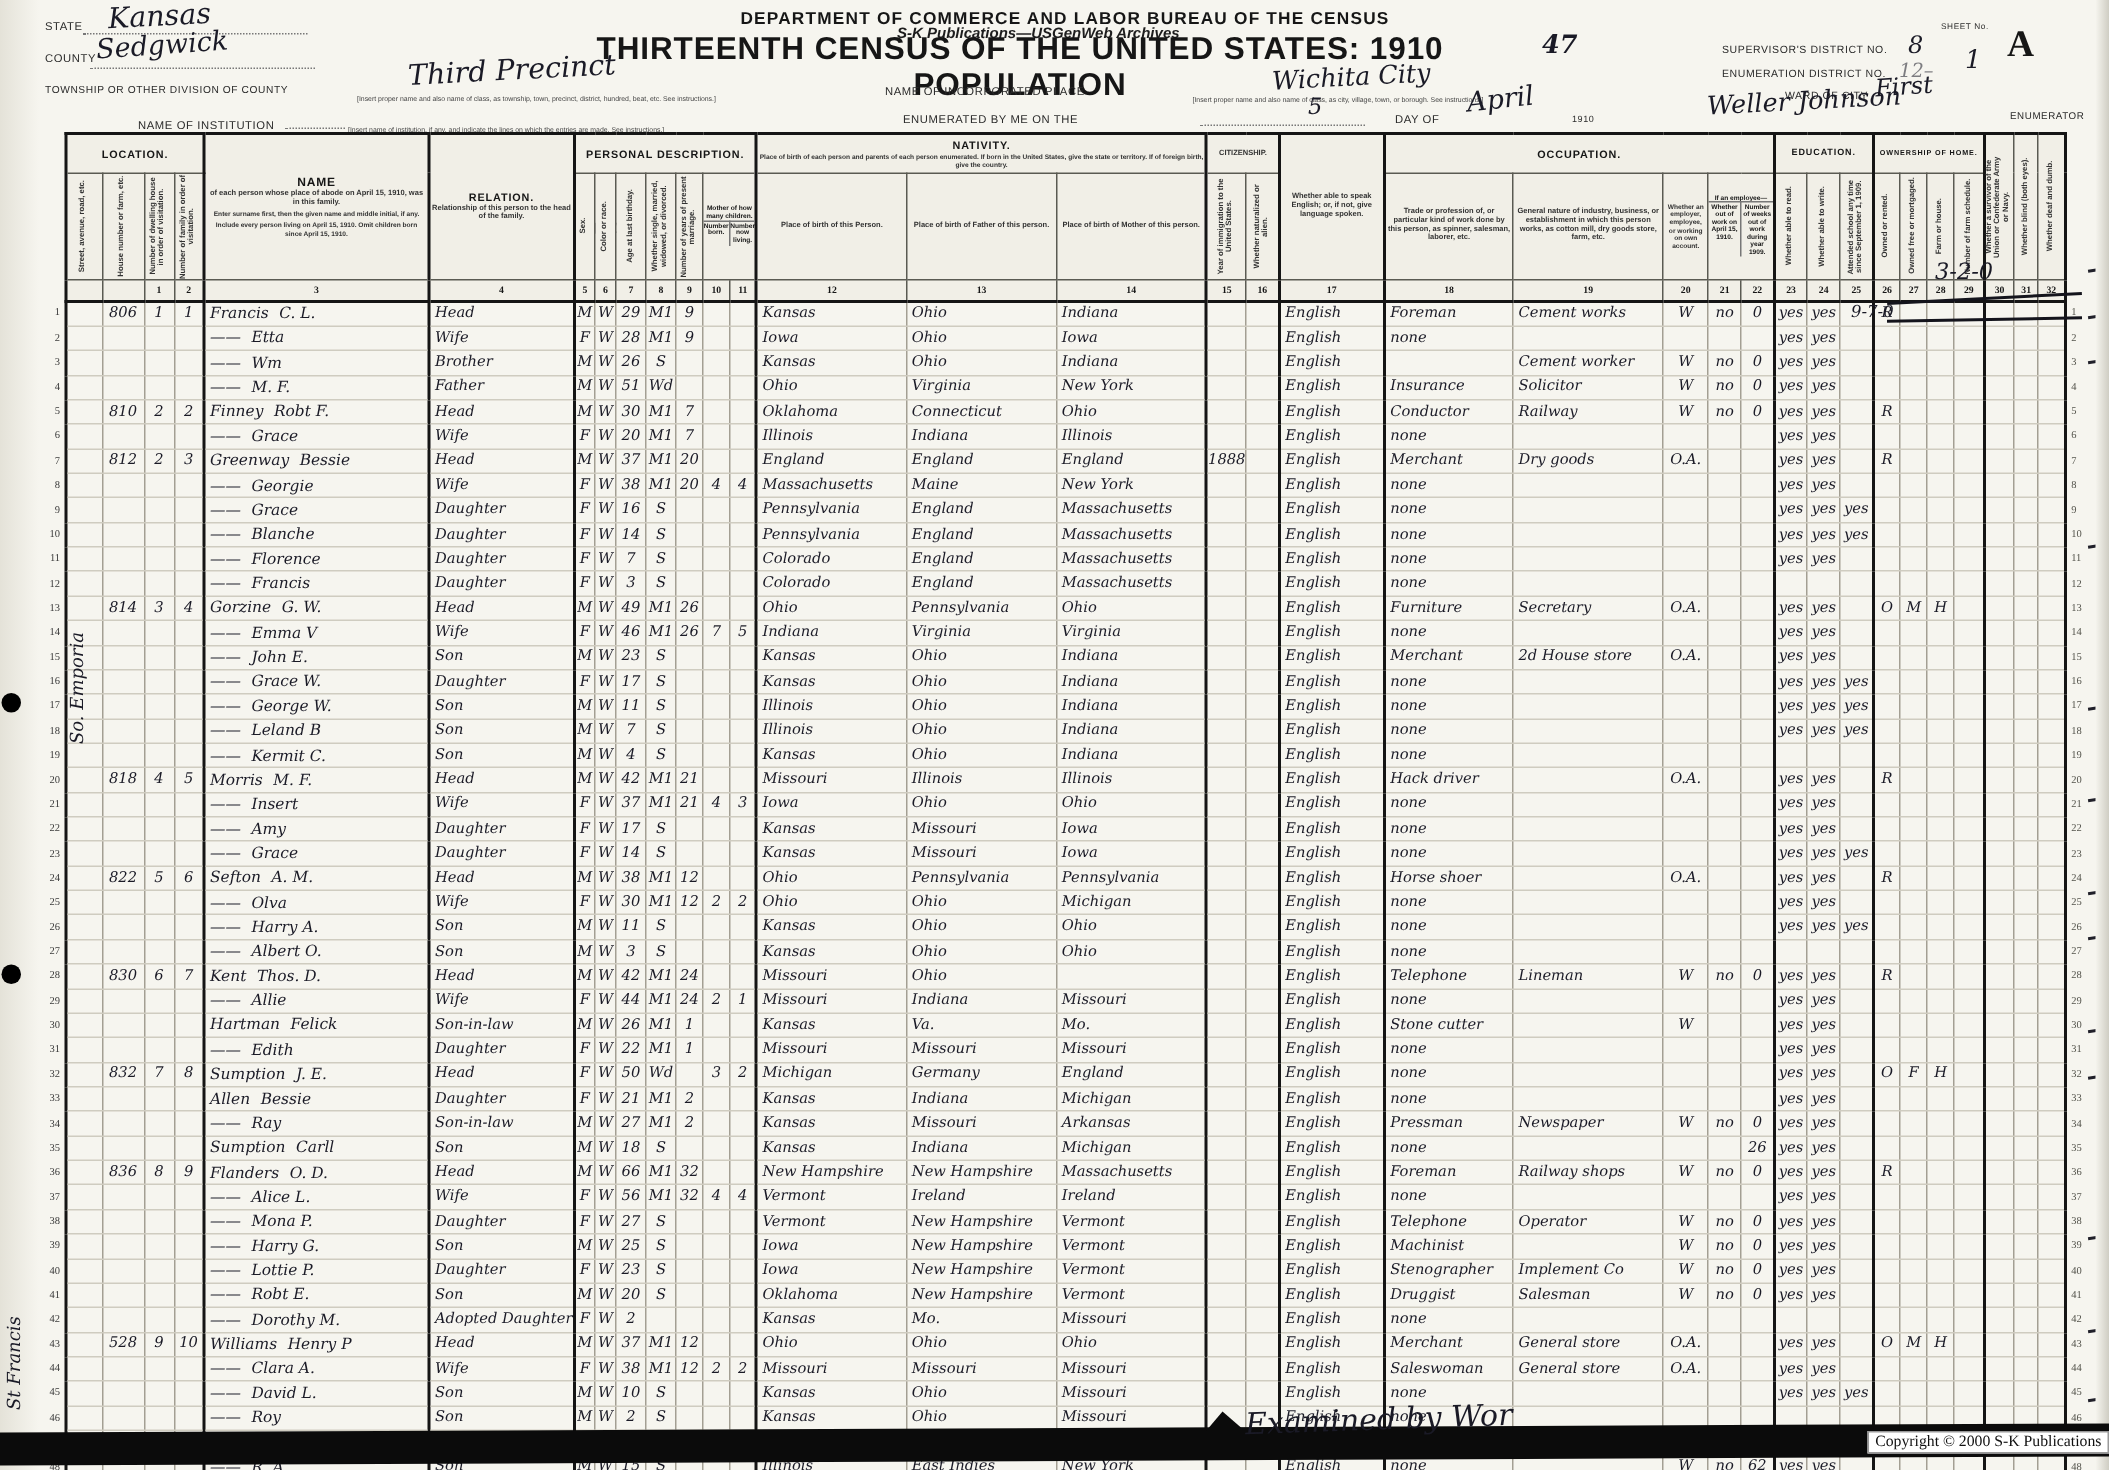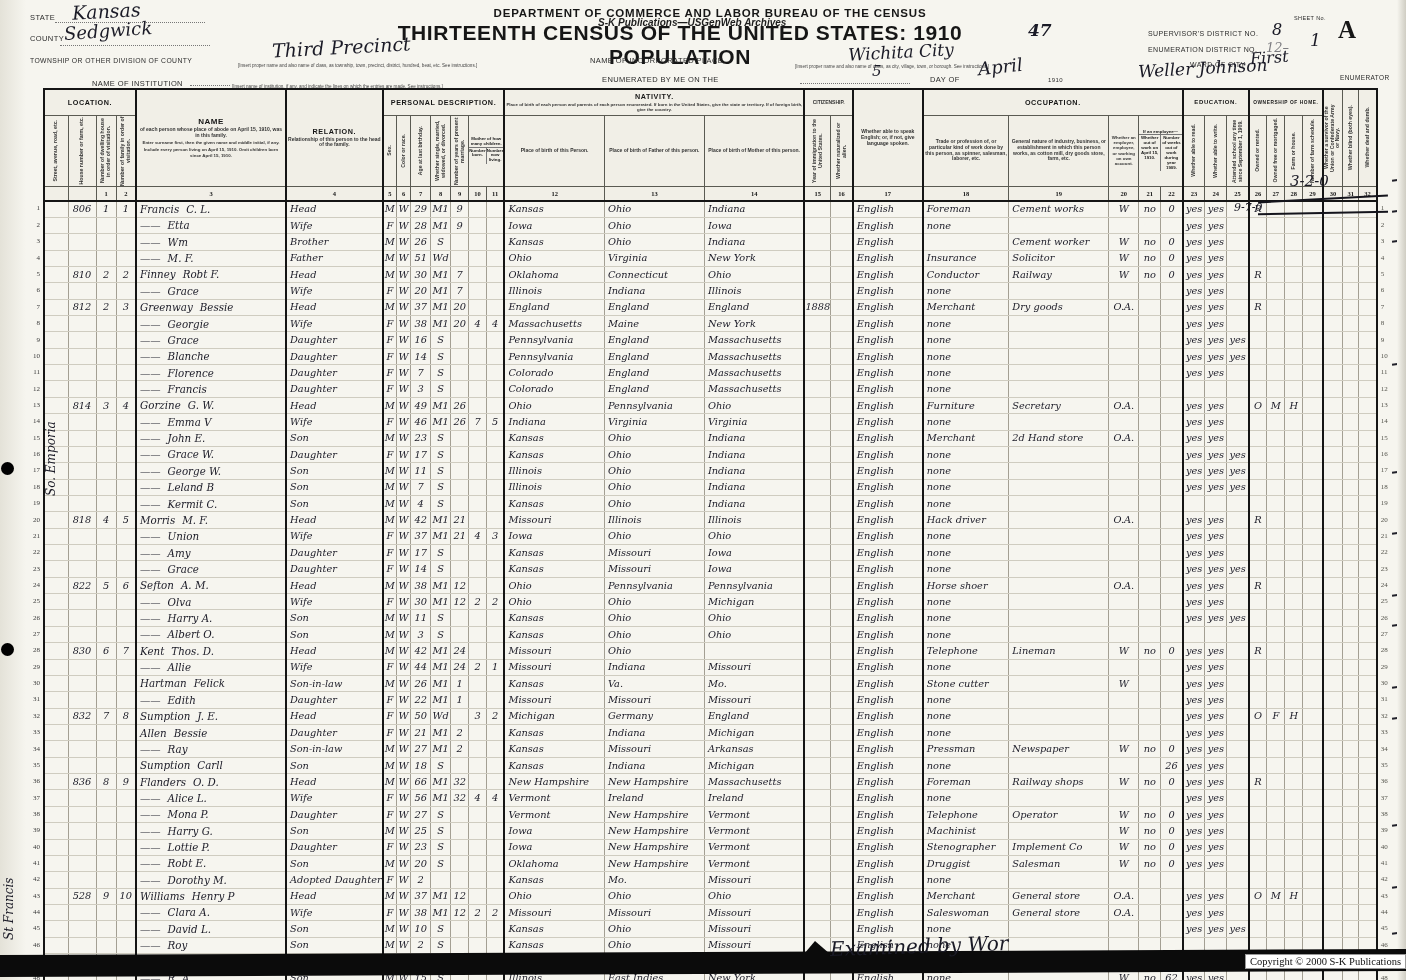--- a/index.html
+++ b/index.html
@@ -880,21 +880,21 @@
           <td class="c-yrs"></td>
           <td class="c-cb"></td>
           <td class="c-cl"></td>
           <td class="c-pob gl">Kansas</td>
           <td class="c-pf">Ohio</td>
           <td class="c-pm">Indiana</td>
           <td class="c-imm gl"></td>
           <td class="c-nat"></td>
           <td class="c-eng gl">English</td>
           <td class="c-trade gl">Merchant</td>
-          <td class="c-ind">2d Hand store</td>
+          <td class="c-ind">2d House store</td>
           <td class="c-emp">O.A.</td>
           <td class="c-out"></td>
           <td class="c-wks"></td>
           <td class="c-read gl">yes</td>
           <td class="c-write">yes</td>
           <td class="c-sch"></td>
           <td class="c-ow gl"></td>
           <td class="c-fm"></td>
           <td class="c-fh"></td>
           <td class="c-fs"></td>
@@ -1092,21 +1092,21 @@
           <td class="c-blind"></td>
           <td class="c-deaf gr"></td>
           <td class="rn2">20</td>
         </tr>
         <tr>
           <td class="rn">21</td>
           <td class="c-street gl"></td>
           <td class="c-house"></td>
           <td class="c-dw"></td>
           <td class="c-fam"></td>
-          <td class="c-name gl"><span class="sur">——</span><span>Union</span></td>
+          <td class="c-name gl"><span class="sur">——</span><span>Insert</span></td>
           <td class="c-rel gl">Wife</td>
           <td class="c-sex gl">F</td>
           <td class="c-race">W</td>
           <td class="c-age">37</td>
           <td class="c-mar">M1</td>
           <td class="c-yrs">21</td>
           <td class="c-cb">4</td>
           <td class="c-cl">3</td>
           <td class="c-pob gl">Iowa</td>
           <td class="c-pf">Ohio</td>

